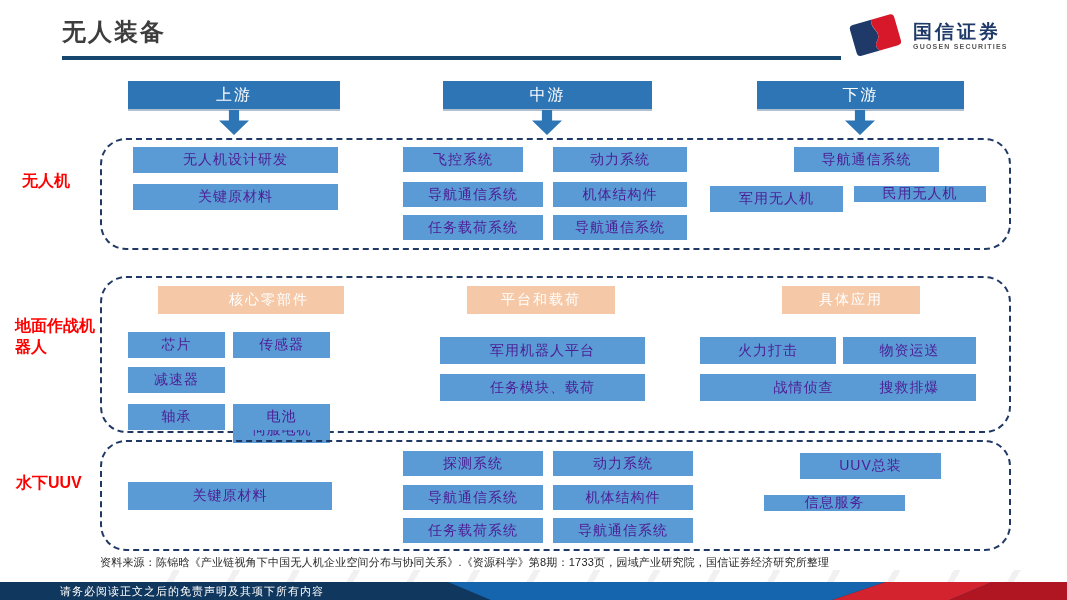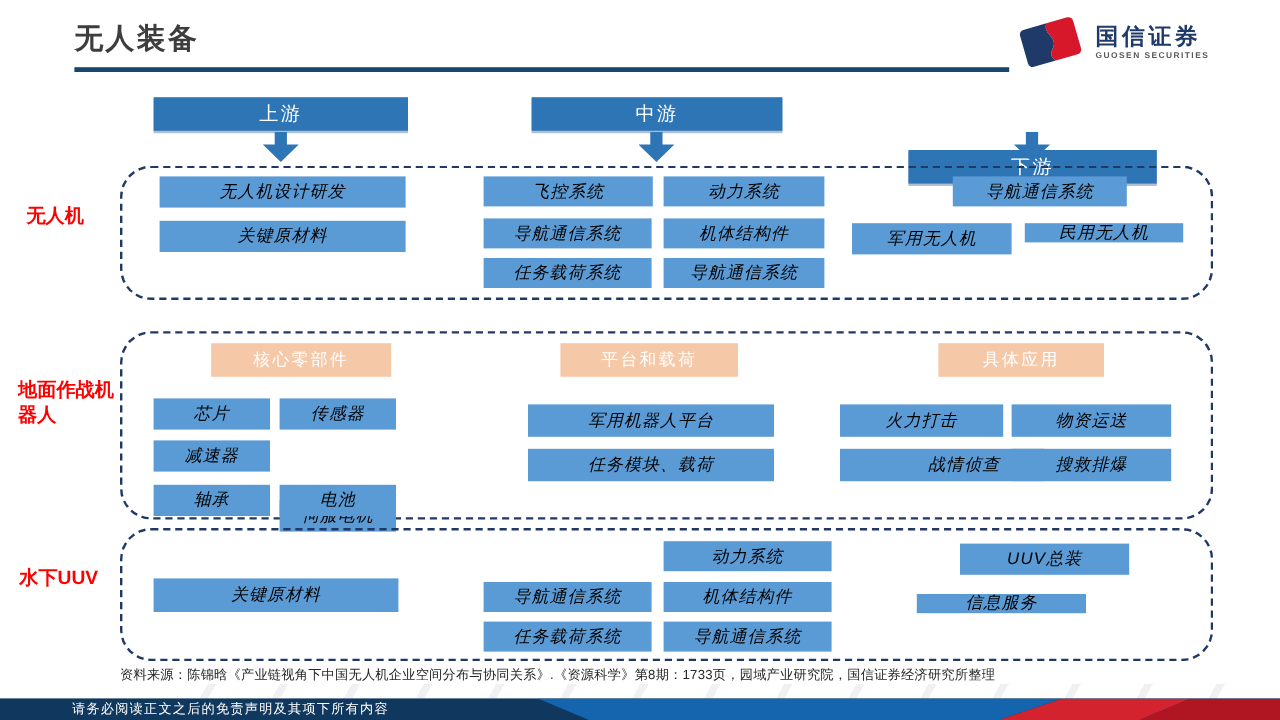--- a/index.html
+++ b/index.html
@@ -10,22 +10,22 @@
   .title-rule{position:absolute;left:62px;top:56px;width:779px;height:4px;background:#17466e;}
   .logo-wrap{position:absolute;left:845px;top:14px;width:180px;height:46px;display:flex;align-items:center;}
   .logo-text-cn{font-size:19px;font-weight:bold;color:#1f3a68;letter-spacing:3px;line-height:20px;}
   .logo-text-en{font-size:7px;font-weight:bold;color:#595959;letter-spacing:1.2px;line-height:10px;}
   .hdr{position:absolute;height:28px;background:#2e75b6;color:#fff;font-size:16px;letter-spacing:2px;
        display:flex;align-items:center;justify-content:center;box-shadow:0 2px 0 0 rgba(32,74,119,.35);}
   .flow-arrow{position:absolute;width:30px;height:25px;background:#2e75b6;
        clip-path:polygon(33% 0,67% 0,67% 42%,100% 42%,50% 100%,0 42%,33% 42%);}
   .zone{position:absolute;border:2px dashed #1f3864;border-radius:26px;background:transparent;}
   .rlabel{position:absolute;color:#ff0000;font-weight:bold;font-size:16px;line-height:21px;}
-  .item{position:absolute;background:#5b9bd5;color:#000000;font-size:14px;letter-spacing:1px;
-        display:flex;align-items:center;justify-content:center;font-style:italic;}
+  .item{position:absolute;background:#5b9bd5;color:#4c1d95;font-size:14px;letter-spacing:1px;
+        display:flex;align-items:center;justify-content:center;}
   .peach{position:absolute;background:#f5c9a8;color:#ffffff;font-size:14px;letter-spacing:2px;
         display:flex;align-items:center;justify-content:center;}
   .source-note{position:absolute;left:100px;top:555px;font-size:11px;color:#262626;letter-spacing:.2px;}
   .footer-decor{position:absolute;left:150px;top:570px;width:917px;height:12px;opacity:.8;
         background:repeating-linear-gradient(-60deg,transparent 0 46px,#ededef 46px 52px);}
   .footer-bar{position:absolute;left:0;top:582px;width:1067px;height:18px;background:#10375d;overflow:hidden;}
   .fb-blue{position:absolute;inset:0;background:#1465ae;
         clip-path:polygon(42% 0,83% 0,78% 100%,46% 100%);}
   .fb-red-bright{position:absolute;inset:0;background:#d2232e;
         clip-path:polygon(83% 0,93% 0,89% 100%,78% 100%);}
@@ -51,46 +51,46 @@
       </svg>
     </span>
     <span style="display:inline-block;margin-left:6px;">
       <div class="logo-text-cn">国信证券</div>
       <div class="logo-text-en">GUOSEN SECURITIES</div>
     </span>
   </div>
 
   <div class="hdr" style="left:443px;top:81px;width:209px;">中游</div>
   <div class="hdr" style="left:128px;top:81px;width:212px;">上游</div>
-  <div class="hdr" style="left:757px;top:81px;width:207px;margin-top:44px;">下游</div>
+  <div class="hdr" style="left:757px;top:81px;width:207px;">下游</div>
   <div class="flow-arrow" style="left:219px;top:110px;"></div>
   <div class="flow-arrow" style="left:532px;top:110px;"></div>
   <div class="flow-arrow" style="left:845px;top:110px;"></div>
 
   <div class="zone" style="left:100px;top:138px;width:907px;height:108px;"></div>
   <div class="rlabel" style="left:22px;top:170px;">无人机</div>
 
   <div class="item" style="left:133px;top:147px;width:205px;height:26px;">无人机设计研发</div>
   <div class="item" style="left:133px;top:184px;width:205px;height:26px;">关键原材料</div>
 
-  <div class="item" style="left:403px;top:147px;width:141px;height:25px;text-align:center;">飞控系统</div>
+  <div class="item" style="left:403px;top:147px;width:120px;height:25px;text-align:center;">飞控系统</div>
   <div class="item" style="left:403px;top:182px;width:140px;height:25px;">导航通信系统</div>
   <div class="item" style="left:403px;top:215px;width:140px;height:25px;">任务载荷系统</div>
   <div class="item" style="left:553px;top:147px;width:134px;height:25px;">动力系统</div>
   <div class="item" style="left:553px;top:182px;width:134px;height:25px;">机体结构件</div>
   <div class="item" style="left:553px;top:215px;width:134px;height:25px;">导航通信系统</div>
 
   <div class="item" style="left:794px;top:147px;width:145px;height:25px;">导航通信系统</div>
   <div class="item" style="left:710px;top:186px;width:133px;height:26px;">军用无人机</div>
   <div class="item" style="left:854px;top:186px;width:132px;height:16px;">民用无人机</div>
 
   <div class="zone" style="left:100px;top:276px;width:907px;height:153px;"></div>
   <div class="rlabel" style="left:15px;top:315px;width:92px;">地面作战机器人</div>
 
-  <div class="peach" style="left:176px;top:286px;width:150px;height:28px;">核心零部件</div>
+  <div class="peach" style="left:158px;top:286px;width:150px;height:28px;padding-left:36px;">核心零部件</div>
   <div class="peach" style="left:467px;top:286px;width:148px;height:28px;">平台和载荷</div>
   <div class="peach" style="left:782px;top:286px;width:138px;height:28px;">具体应用</div>
 
   <div class="item" style="left:128px;top:332px;width:97px;height:26px;">芯片</div>
   <div class="item" style="left:233px;top:332px;width:97px;height:26px;">传感器</div>
   <div class="item" style="left:128px;top:367px;width:97px;height:26px;">减速器</div>
   <div class="item" style="left:233px;top:369px;width:97px;height:26px;margin-top:48px;">伺服电机</div>
   <div class="item" style="left:128px;top:404px;width:97px;height:26px;">轴承</div>
   <div class="item" style="left:233px;top:404px;width:97px;height:26px;">电池</div>
 
@@ -100,20 +100,21 @@
   <div class="item" style="left:700px;top:337px;width:136px;height:27px;">火力打击</div>
   <div class="item" style="left:843px;top:337px;width:133px;height:27px;">物资运送</div>
   <div class="item" style="left:700px;top:374px;width:133px;height:27px;padding-left:37px;">战情侦查</div>
   <div class="item" style="left:843px;top:374px;width:133px;height:27px;">搜救排爆</div>
 
   <div class="zone" style="left:100px;top:440px;width:907px;height:107px;"></div>
   <div class="rlabel" style="left:16px;top:472px;">水下UUV</div>
 
   <div class="item" style="left:128px;top:482px;width:204px;height:28px;">关键原材料</div>
 
+  <div class="item" style="left:403px;top:451px;width:140px;height:25px;">探测系统</div>
   <div class="item" style="left:403px;top:485px;width:140px;height:25px;">导航通信系统</div>
   <div class="item" style="left:403px;top:518px;width:140px;height:25px;">任务载荷系统</div>
   <div class="item" style="left:553px;top:451px;width:140px;height:25px;">动力系统</div>
   <div class="item" style="left:553px;top:485px;width:140px;height:25px;">机体结构件</div>
   <div class="item" style="left:553px;top:518px;width:140px;height:25px;">导航通信系统</div>
 
   <div class="item" style="left:800px;top:453px;width:141px;height:26px;">UUV总装</div>
   <div class="item" style="left:764px;top:495px;width:141px;height:16px;">信息服务</div>
 
   <div class="source-note">资料来源：陈锦晗《产业链视角下中国无人机企业空间分布与协同关系》.《资源科学》第8期：1733页，园域产业研究院，国信证券经济研究所整理</div>

